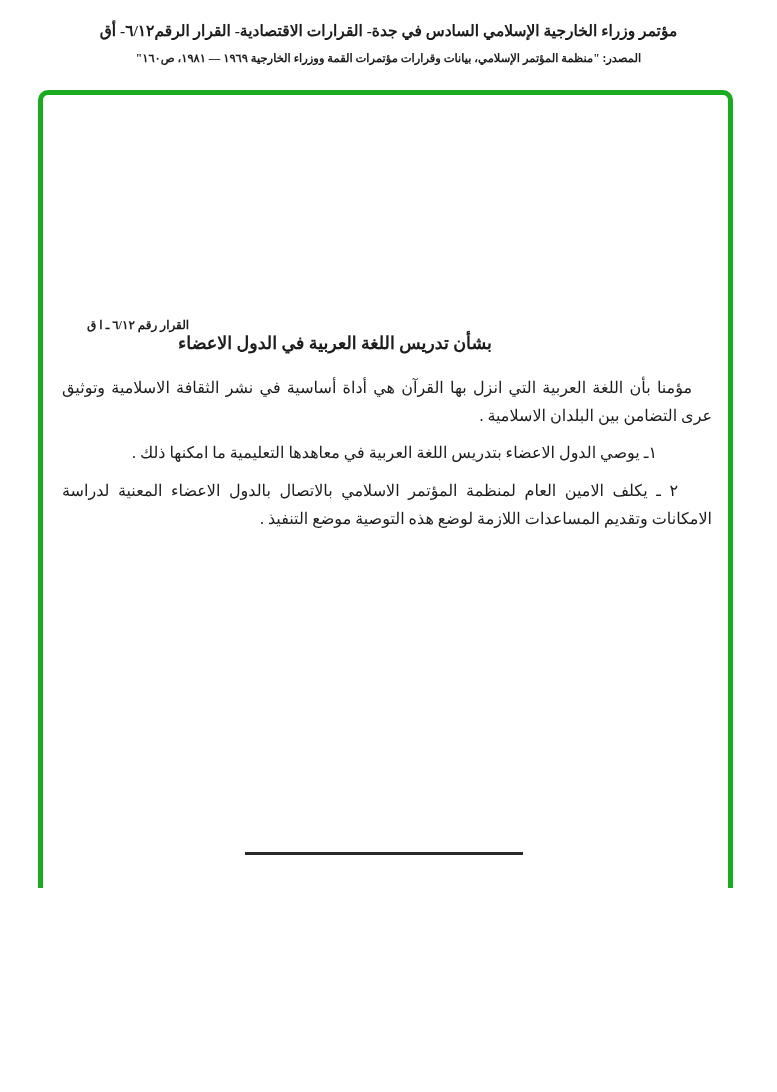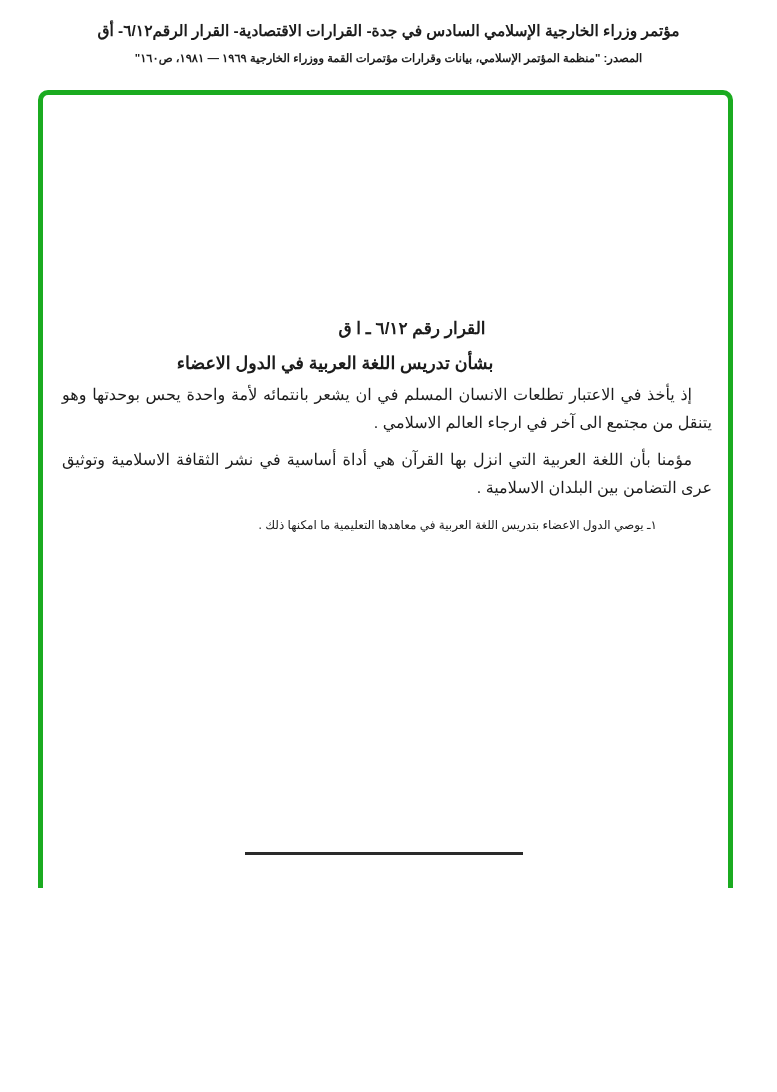--- a/index.html
+++ b/index.html
@@ -3,21 +3,21 @@
 <meta charset="utf-8">
 <style>
   * { margin: 0; padding: 0; box-sizing: border-box; }
   html, body { background: #ffffff; }
   .page {
     position: relative;
     width: 777px;
     height: 888px;
     background: #ffffff;
     overflow: hidden;
-    font-family: Liberation Sans, sans-serif;
+    font-family: Liberation Serif, serif;
     color: #1c1c1c;
   }
   .hdr {
     position: absolute;
     left: 0; right: 0;
     text-align: center;
     direction: rtl;
     font-weight: bold;
   }
   .hdr-line1 { top: 22px; font-size: 15.5px; letter-spacing: 0; }
@@ -33,42 +33,42 @@
     background: transparent;
   }
   .content {
     position: absolute;
     left: 62px;
     top: 318px;
     width: 650px;
     direction: rtl;
   }
   .title1 {
-    text-align: center;
+    text-align: left;
     font-weight: bold;
-    font-size: 17px;
+    font-size: 12px;
     transform: translateX(25px);
-    margin-bottom: 14px;
+    margin-bottom: 0;
   }
   .title2 {
     text-align: center;
     font-weight: bold;
     font-size: 17.5px;
     transform: translateX(-52px);
-    margin-bottom: 7px;
+    margin-bottom: 20px;
   }
   .para {
     font-size: 16px;
     line-height: 28px;
     text-align: justify;
     text-indent: 20px;
     margin-bottom: 9px;
   }
   .item {
-    font-size: 12px;
+    font-size: 16px;
     line-height: 28px;
     text-align: justify;
     text-indent: 34px;
     margin-bottom: 9px;
   }
   .item.first { text-indent: 55px; margin-bottom: 10px; }
   .divider {
     position: absolute;
     left: 245px;
     top: 852px;
@@ -88,26 +88,26 @@
 
   <div class="frame" style="border-color: rgb(27, 171, 32);"></div>
 
   <div class="content">
 
     <div class="title1">القرار رقم ٦/١٢ ـ ا ق</div>
 
     <div class="title2">بشأن تدريس اللغة العربية في الدول الاعضاء</div>
 
 
-    <p class="para">إذ يأخذ في الاعتبار تطلعات الانسان المسلم في ان يشعر بانتمائه لأمة واحدة يحس بوحدتها وهو يتنقل من مجتمع الى آخر في ارجاء العالم الاسلامي .</p>
 
 
     <p class="para">مؤمنا بأن اللغة العربية التي انزل بها القرآن هي أداة أساسية في نشر الثقافة الاسلامية وتوثيق عرى التضامن بين البلدان الاسلامية .</p>
 
     <p class="item first">١ـ يوصي الدول الاعضاء بتدريس اللغة العربية في معاهدها التعليمية ما امكنها ذلك .</p>
 
+    <p class="item">٢ ـ يكلف الامين العام لمنظمة المؤتمر الاسلامي بالاتصال بالدول الاعضاء المعنية لدراسة الامكانات وتقديم المساعدات اللازمة لوضع هذه التوصية موضع التنفيذ .</p>
 
 
   </div>
 
   <div class="divider" style="background: rgb(42, 42, 42);"></div>
 
 </div>
 
 </body></html>

